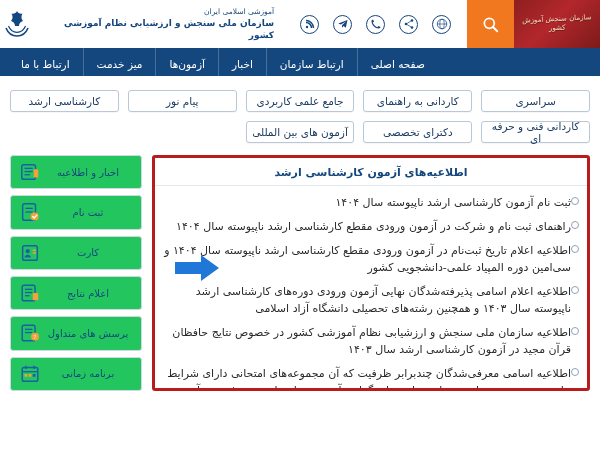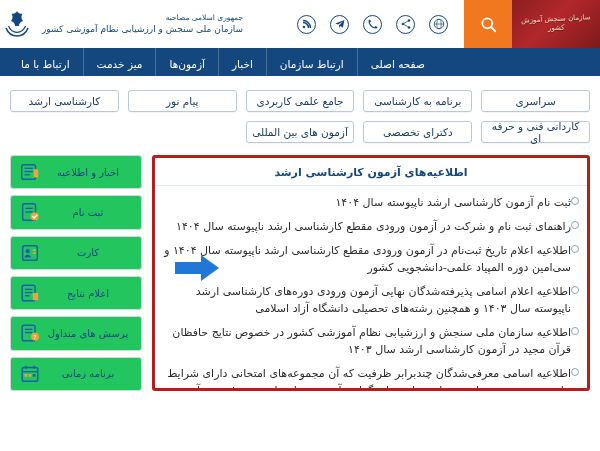--- a/index.html
+++ b/index.html
@@ -75,21 +75,21 @@
     gap: 8px;
     padding: 0 10px 0 0;
     direction: rtl;
   }
   .org-brand .emblem {
     width: 34px; height: 34px;
     display: flex; align-items: center; justify-content: center;
   }
   .org-brand .names { text-align: right; line-height: 1.35; }
   .org-brand .n1 { font-size: 7.5px; color: #14477d; }
-  .org-brand .n2 { font-size: 9px; color: #14477d; font-weight: normal; }
+  .org-brand .n2 { font-size: 9px; color: #14477d; font-weight: bold; }
 
   
   .navbar {
     height: 28px;
     background: #14477d;
     display: flex;
     align-items: stretch;
     justify-content: flex-end;
     padding-left: 8px;
   }
@@ -271,21 +271,21 @@
             <path d="M4 10.5a9.5 9.5 0 0 1 9.5 9.5h3A12.5 12.5 0 0 0 4 7.5z" fill="#14477d"></path>
             <path d="M4 3.5A16.5 16.5 0 0 1 20.5 20h-2.8A13.7 13.7 0 0 0 4 6.3z" fill="#14477d"></path>
           </svg>
       </div>
     </div>
 
     <div class="spacer"></div>
 
     <div class="org-brand">
       <div class="names">
-        <div class="n1">جمهوری اسلامی مصاحبه</div>
+        <div class="n1">آموزشی اسلامی ایران</div>
         <div class="n2">سازمان ملی سنجش و ارزشیابی نظام آموزشی کشور</div>
       </div>
       <div class="emblem">
         <svg width="32" height="32" viewBox="0 0 32 32">
           <path d="M16 3c-1 2.5-3.5 3-5.5 2.5C12 8 12 11 10 13c2.5.5 4 2.5 4 5h4c0-2.5 1.5-4.5 4-5-2-2-2-5-.5-7.5C19.5 6 17 5.5 16 3z" fill="#14477d"></path>
           <path d="M5 20c2 5 6 8 11 8s9-3 11-8" fill="none" stroke="#14477d" stroke-width="1.6"></path>
           <path d="M7.5 18c1.6 4 4.6 6.3 8.5 6.3S22.9 22 24.5 18" fill="none" stroke="#14477d" stroke-width="1.2"></path>
         </svg>
       </div>
     </div>
@@ -296,21 +296,21 @@
     <div class="nav-item">ارتباط سازمان</div>
     <div class="nav-item">اخبار</div>
     <div class="nav-item">آزمون‌ها</div>
     <div class="nav-item">میز خدمت</div>
     <div class="nav-item">ارتباط با ما</div>
   </div>
 
   <div class="grid-wrap">
     <div class="grid">
       <div class="gbtn">سراسری</div>
-      <div class="gbtn">برنامه به کارشناسی</div>
+      <div class="gbtn">کاردانی به راهنمای</div>
       <div class="gbtn">جامع علمی کاربردی</div>
       <div class="gbtn">پیام نور</div>
       <div class="gbtn">کارشناسی ارشد</div>
       <div class="gbtn">کاردانی فنی و حرفه ای</div>
       <div class="gbtn">دکترای تخصصی</div>
       <div class="gbtn">آزمون های بین المللی</div>
     </div>
   </div>
 
   <div class="content">

